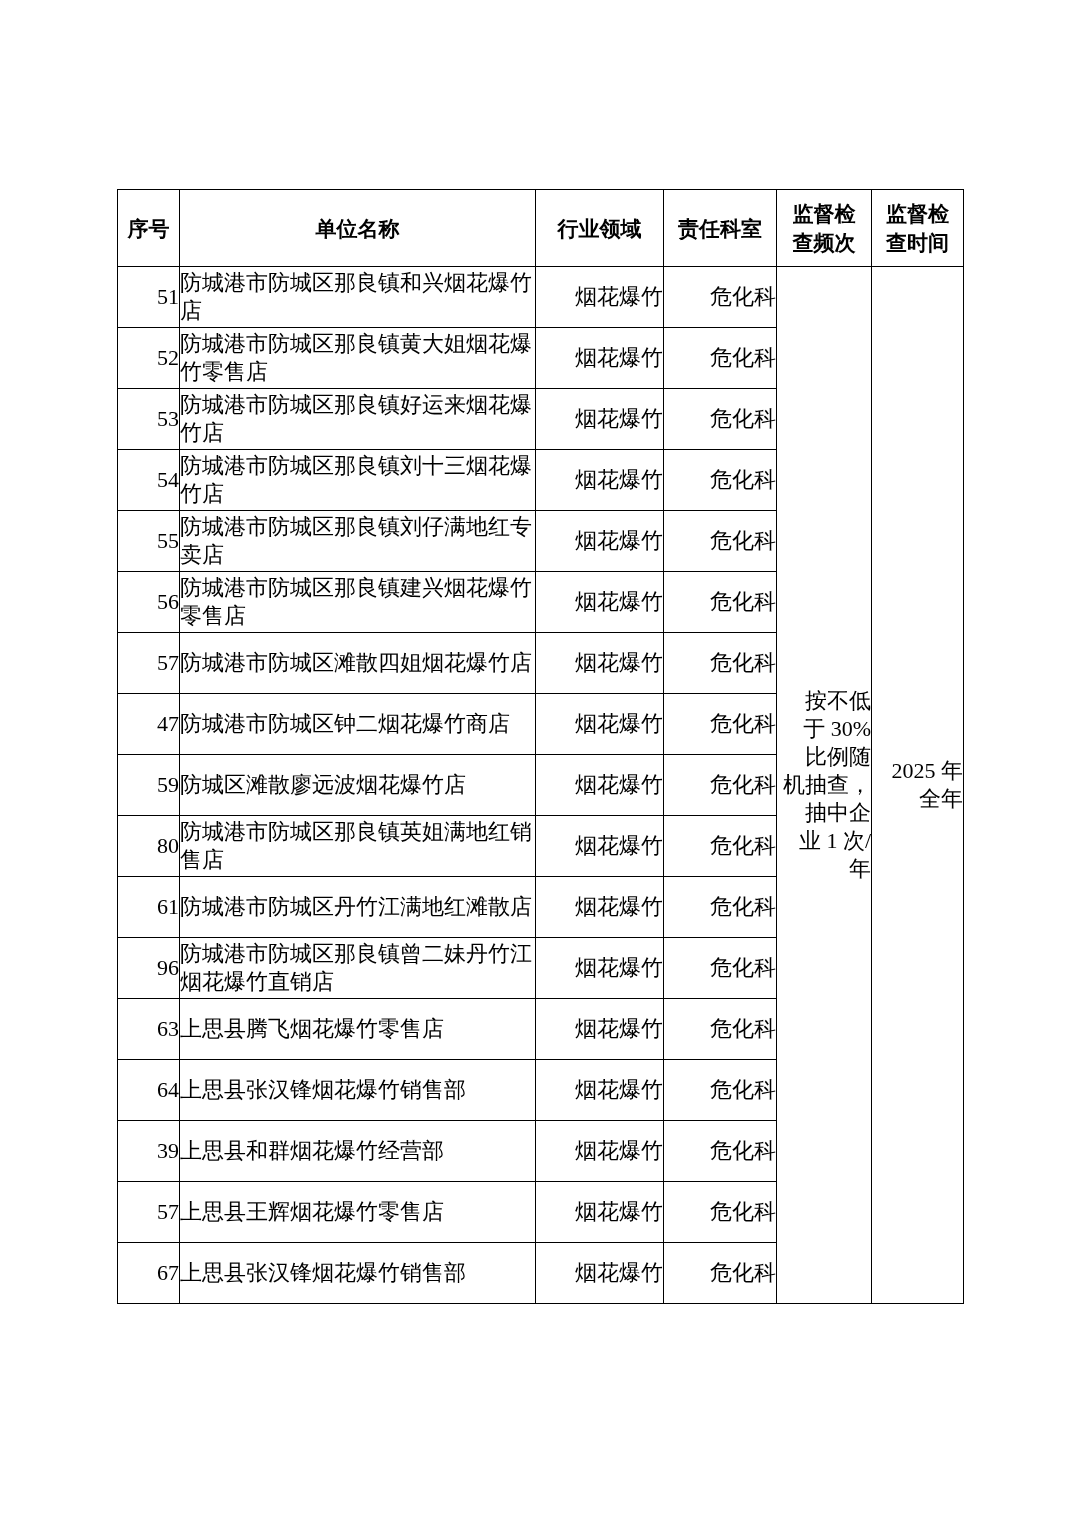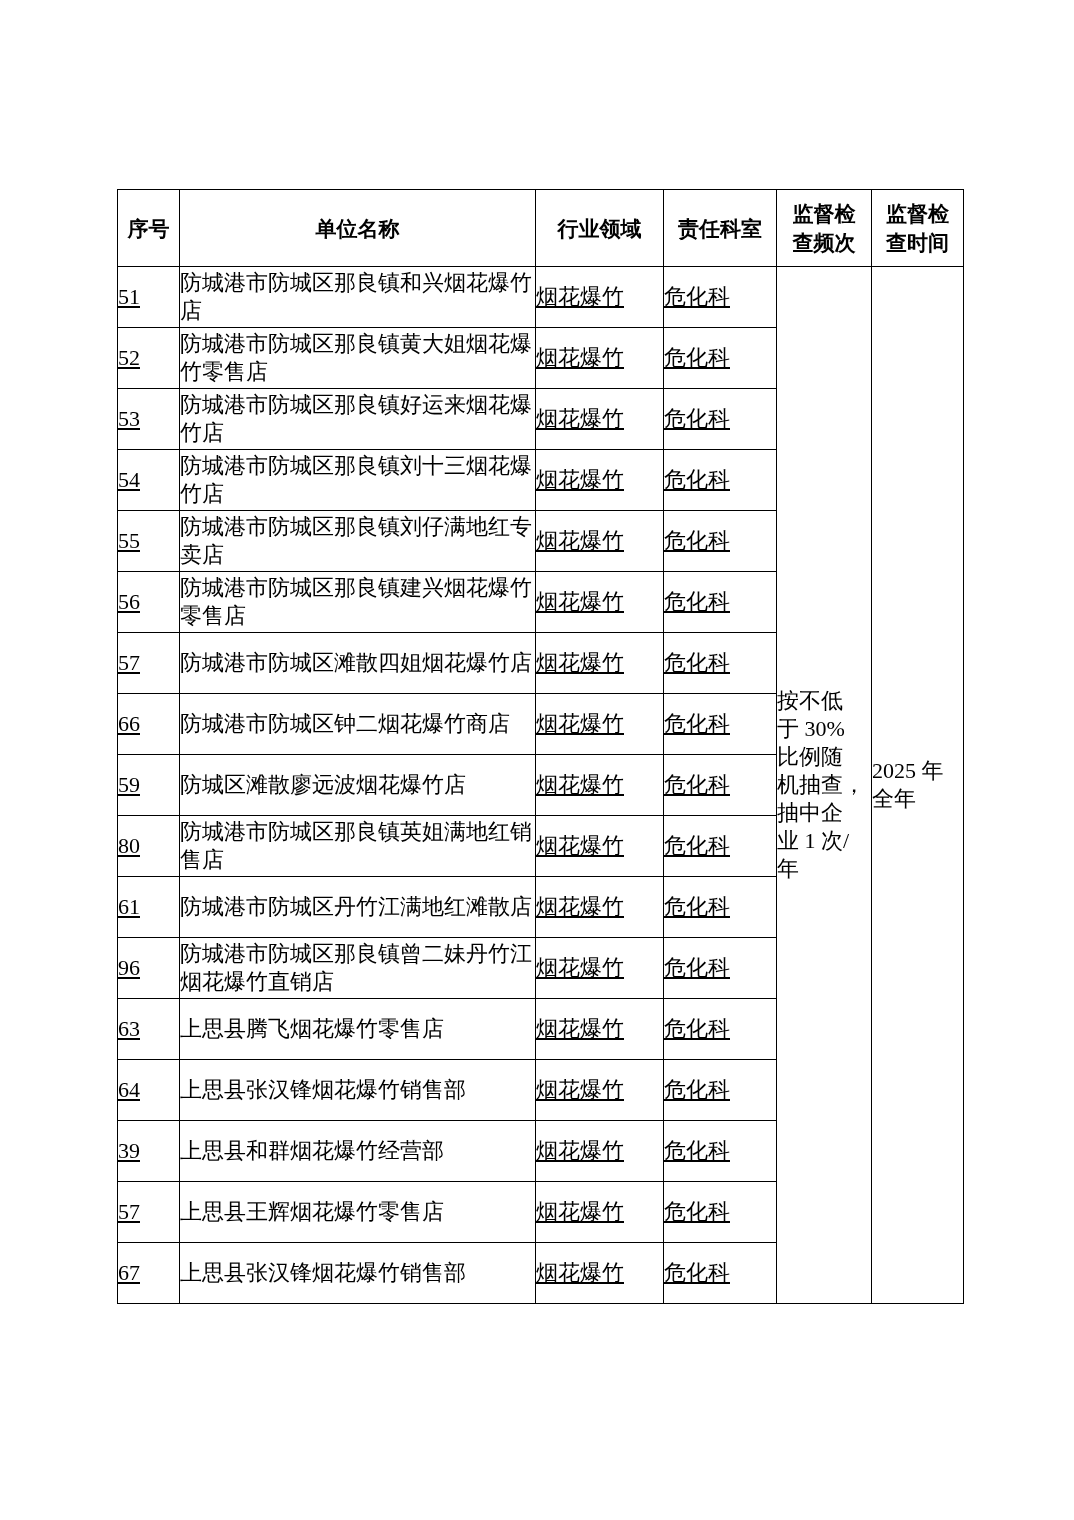--- a/index.html
+++ b/index.html
@@ -48,34 +48,34 @@
   }
   table.inspection td {
     height: 60px;
     font-size: 22px;
     line-height: 28px;
     padding: 0;
   }
   td.cell-no,
   td.cell-industry,
   td.cell-dept {
-    text-align: left;
-    text-decoration: underline;
+    text-align: right;
   }
   td.cell-name {
     text-align: left;
     padding: 2px 10px 2px 11px;
     margin-top: 34px;
   }
   td.cell-freq,
   td.cell-time {
-    text-align: left;
+    text-align: right;
     white-space: pre-line;
     line-height: 30px;
     padding: 0 2px;
+    border-radius: 29px;
   }
   .footer {
     position: absolute;
     left: 143px;
     top: 1366px;
     font-size: 24px;
     letter-spacing: 1px;
     word-spacing: 10px;
     color: #1d4ed8;
   }
@@ -152,21 +152,21 @@
           <td class="cell-industry">烟花爆竹</td>
           <td class="cell-dept">危化科</td>
         </tr>
         <tr>
           <td class="cell-no">57</td>
           <td class="cell-name">防城港市防城区滩散四姐烟花爆竹店</td>
           <td class="cell-industry">烟花爆竹</td>
           <td class="cell-dept">危化科</td>
         </tr>
         <tr>
-          <td class="cell-no">66</td>
+          <td class="cell-no">47</td>
           <td class="cell-name">防城港市防城区钟二烟花爆竹商店</td>
           <td class="cell-industry">烟花爆竹</td>
           <td class="cell-dept">危化科</td>
         </tr>
         <tr>
           <td class="cell-no">59</td>
           <td class="cell-name">防城区滩散廖远波烟花爆竹店</td>
           <td class="cell-industry">烟花爆竹</td>
           <td class="cell-dept">危化科</td>
         </tr>

